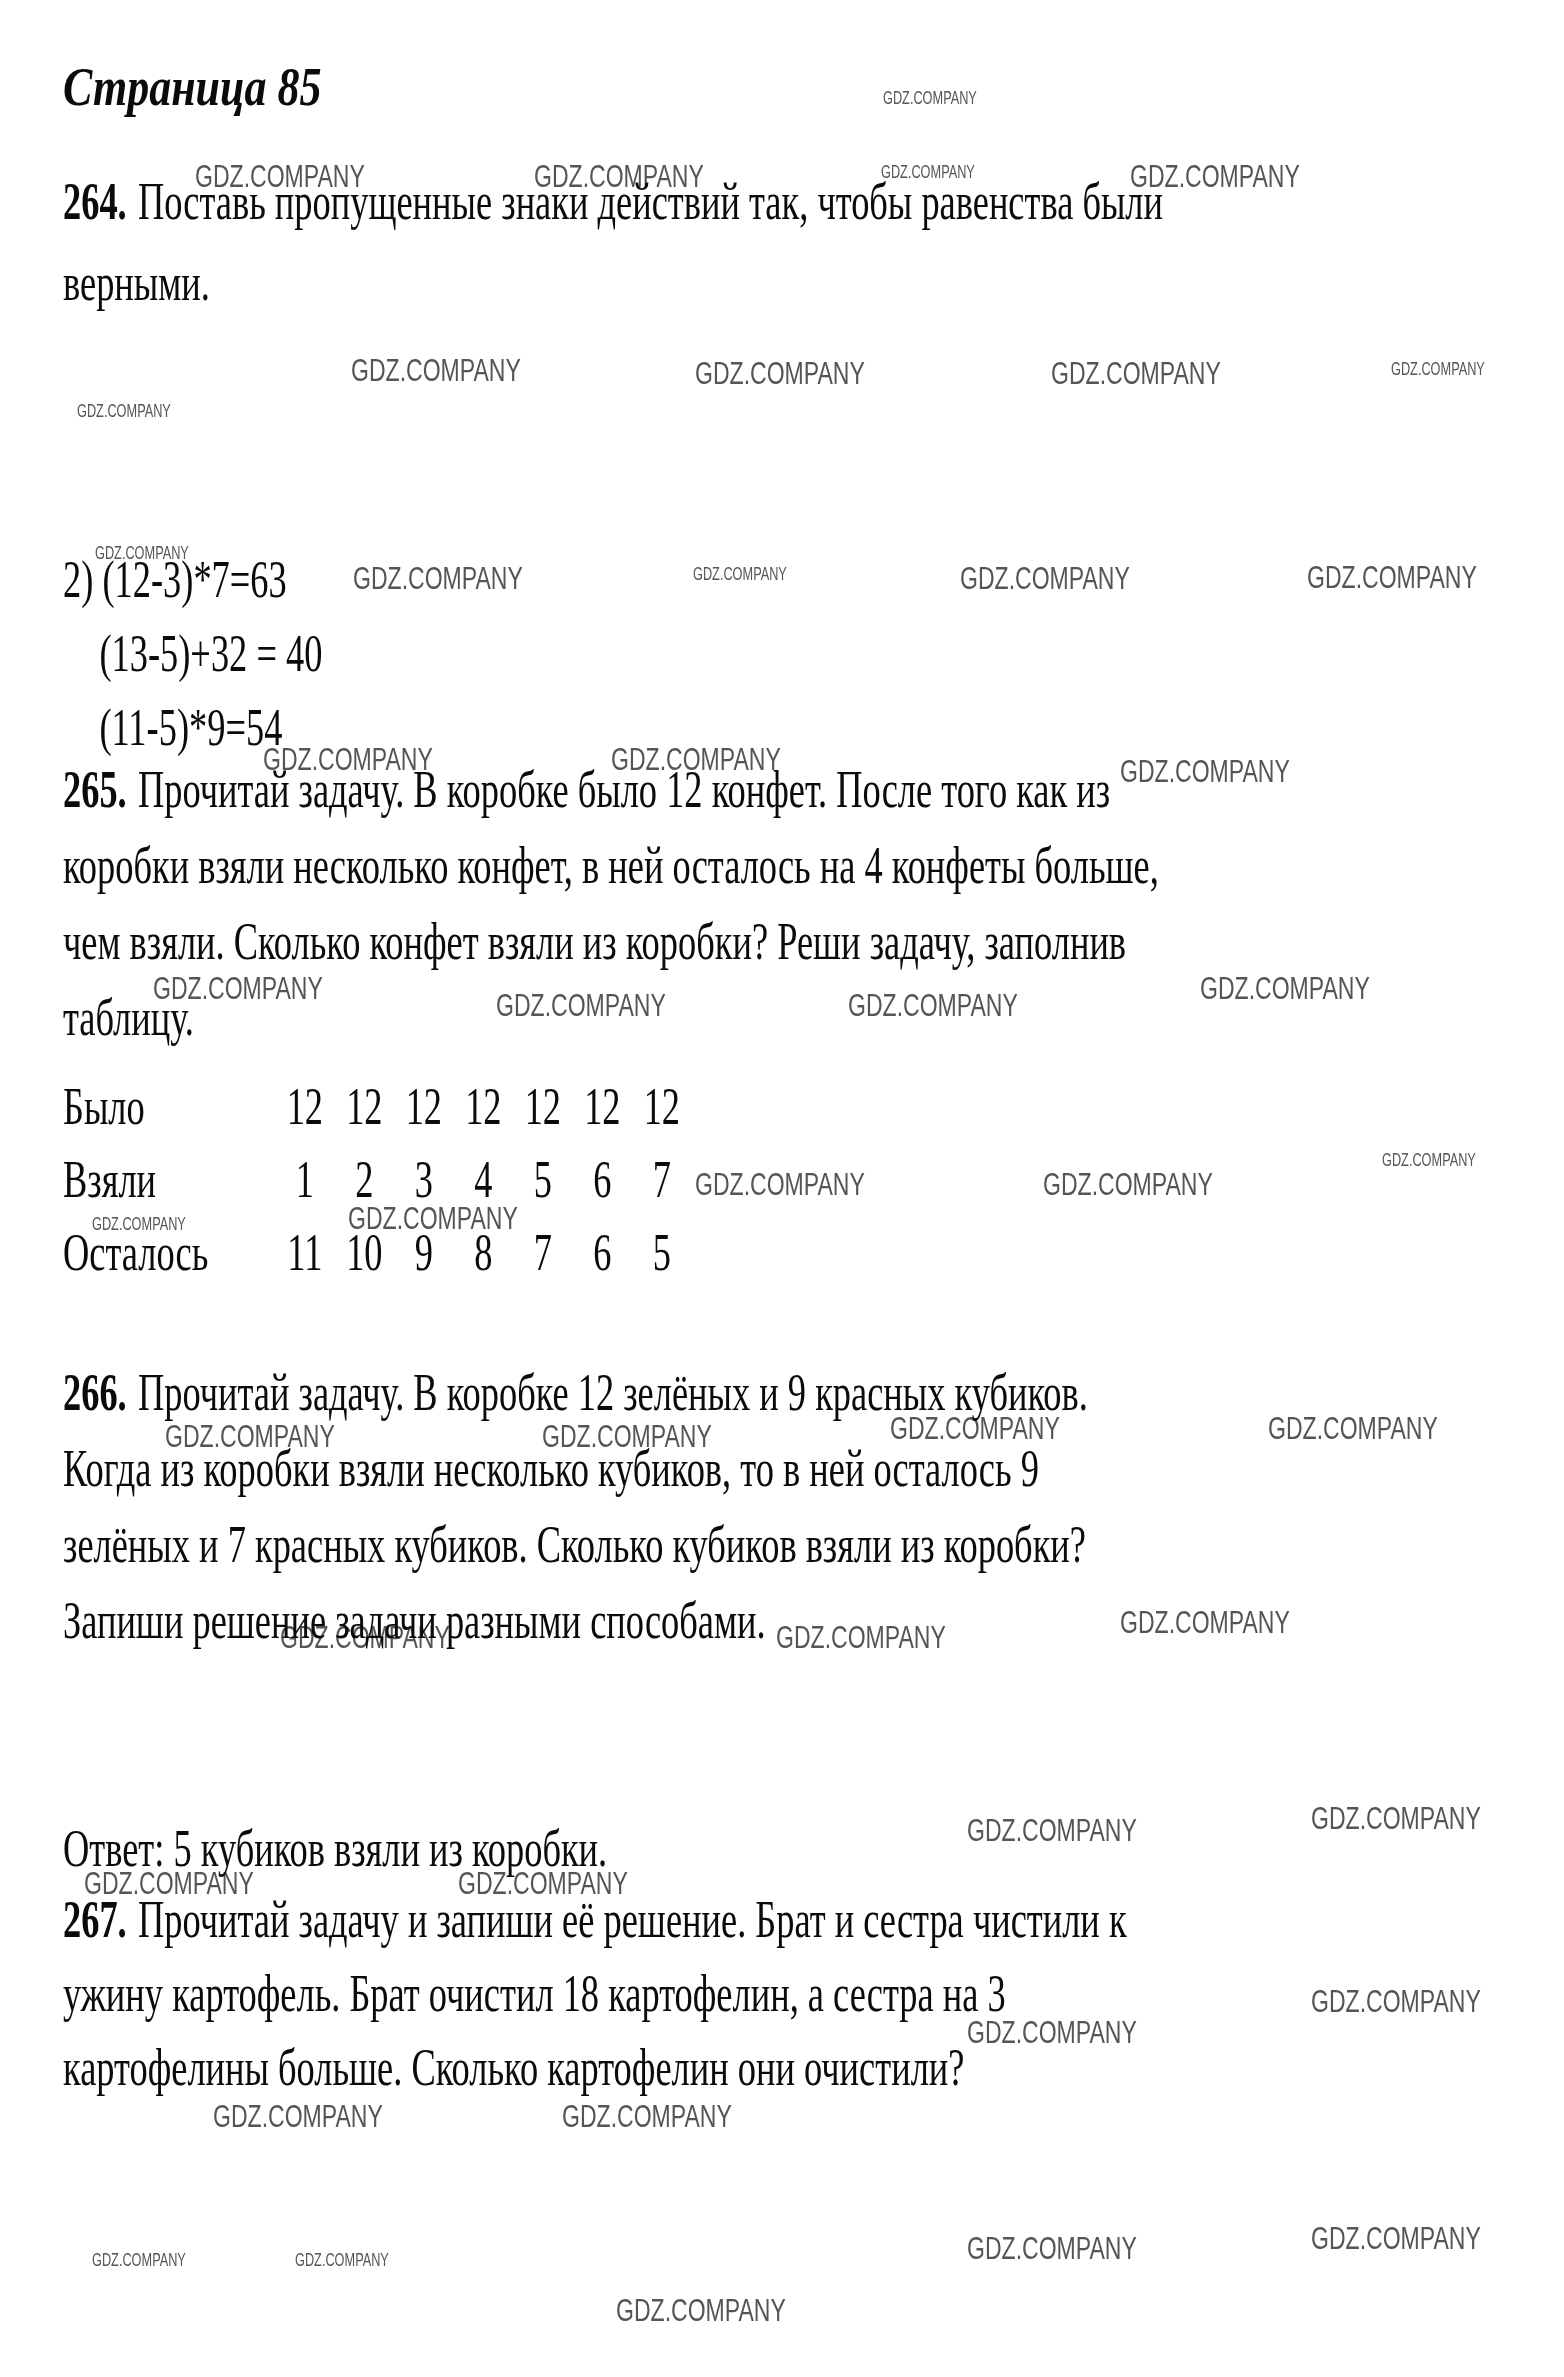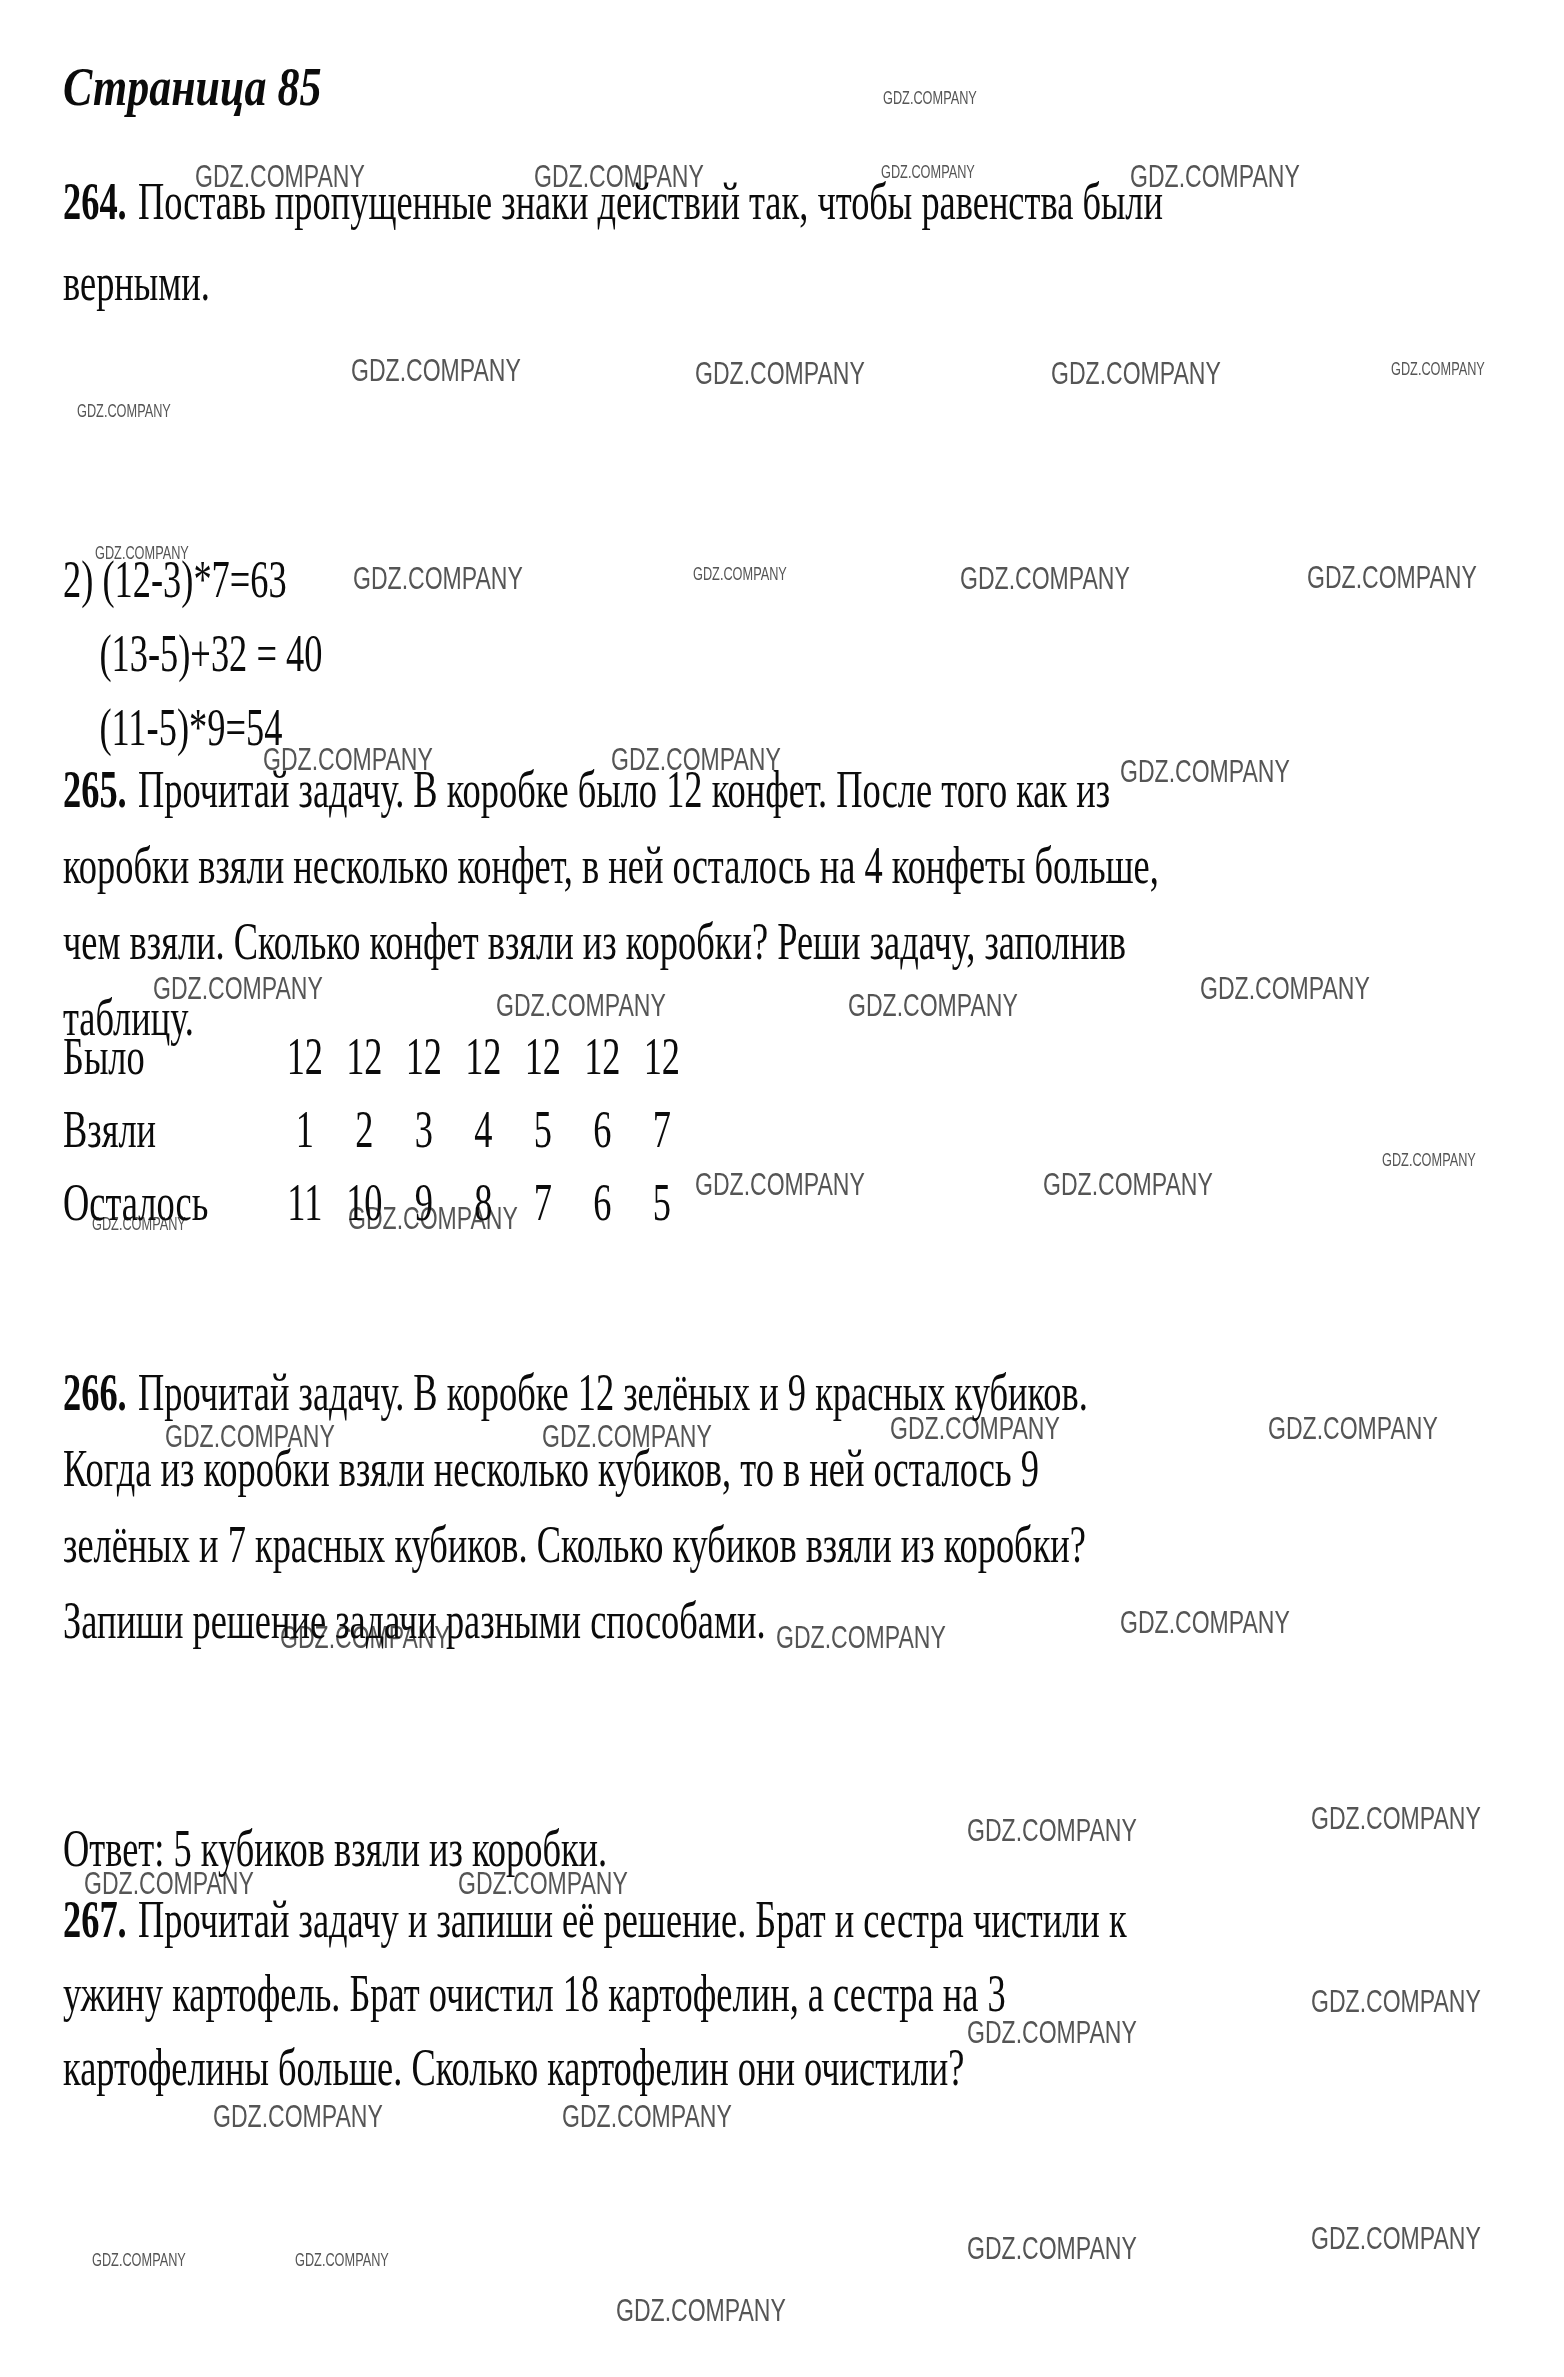--- a/index.html
+++ b/index.html
@@ -120,21 +120,21 @@
     <div class="line indent">(11-5)*9=54</div>
   </section>
 
   <section class="block" style="top:752px">
     <div class="line"><b class="num">265.</b><span class="after-num">Прочитай задачу. В коробке было 12 конфет. После того как из</span></div>
     <div class="line">коробки взяли несколько конфет, в ней осталось на 4 конфеты больше,</div>
     <div class="line">чем взяли. Сколько конфет взяли из коробки? Реши задачу, заполнив</div>
     <div class="line">таблицу.</div>
   </section>
 
-  <section class="block table265" style="top:1020px">
+  <section class="block table265" style="top:1070px">
     <div class="line">
       <span class="tlabel">Было</span><span class="tcell">12</span><span class="tcell">12</span><span class="tcell">12</span><span class="tcell">12</span><span class="tcell">12</span><span class="tcell">12</span><span class="tcell">12</span>
     </div>
     <div class="line">
       <span class="tlabel">Взяли</span><span class="tcell">1</span><span class="tcell">2</span><span class="tcell">3</span><span class="tcell">4</span><span class="tcell">5</span><span class="tcell">6</span><span class="tcell">7</span>
     </div>
     <div class="line">
       <span class="tlabel">Осталось</span><span class="tcell">11</span><span class="tcell">10</span><span class="tcell">9</span><span class="tcell">8</span><span class="tcell">7</span><span class="tcell">6</span><span class="tcell">5</span>
     </div>
   </section>

